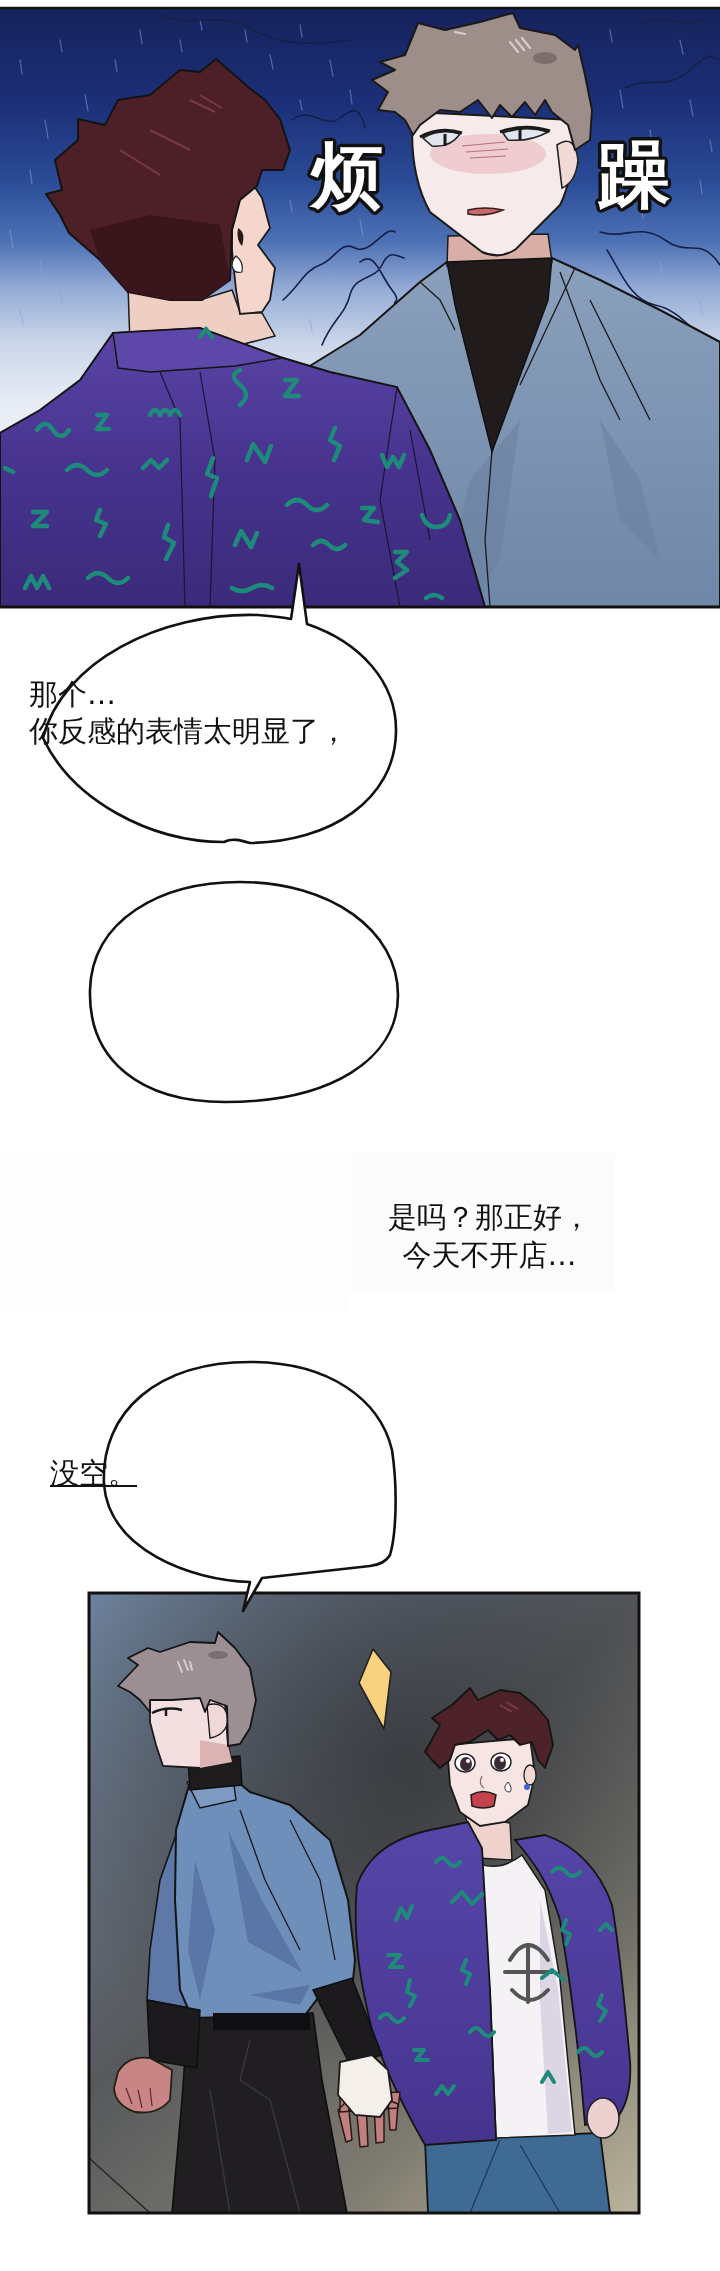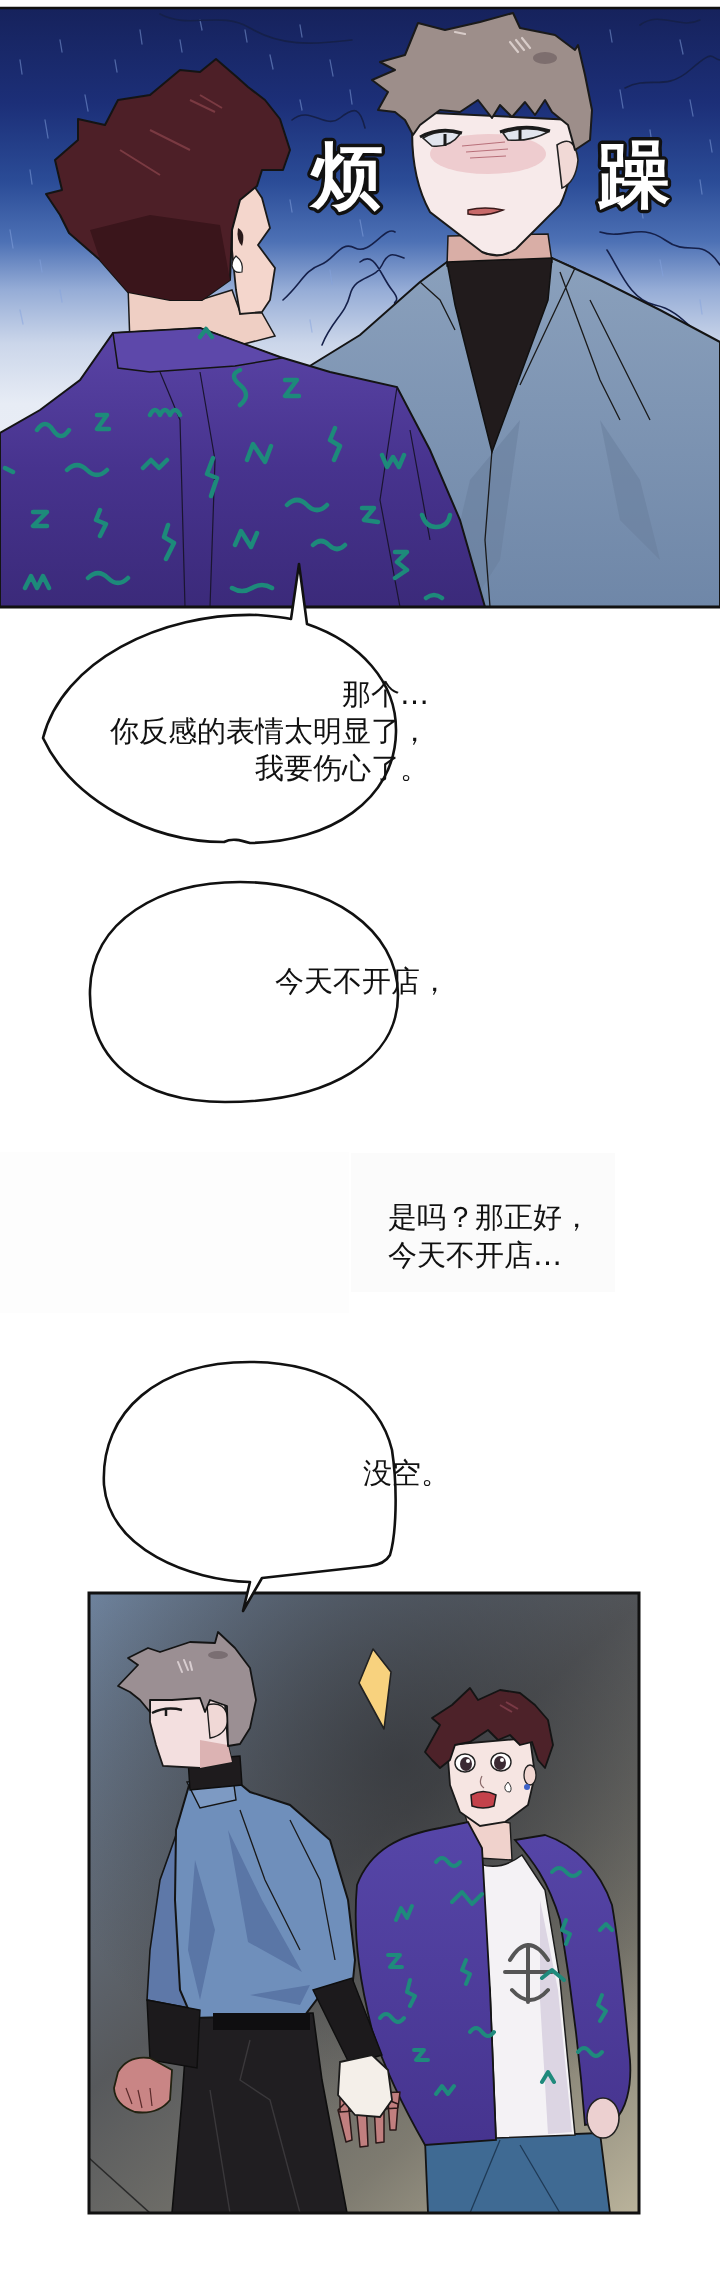--- a/index.html
+++ b/index.html
@@ -11,22 +11,22 @@
     fill:#ffffff; stroke:#111111; stroke-width:7px;
     paint-order:stroke; stroke-linejoin:round;
     text-anchor:middle;
   }
   .btxt {
     position:absolute;
     font-family:"DejaVu Sans", sans-serif;
     font-size:29px; line-height:37px; font-weight:500;
     color:#111111; white-space:nowrap;
   }
-  .btxt.center { text-align:right; }
-  .btxt.left { text-align:left; }
+  .btxt.center { text-align:left; }
+  .btxt.left { text-align:center; }
   .btxt > div { display:block; }
 </style>
 </head>
 <body>
 
 <svg class="art" viewBox="0 0 720 2271" xmlns="http://www.w3.org/2000/svg">
   <defs>
     <clipPath id="clip-p1">
         <rect x="0" y="8" width="720" height="599"></rect>
       </clipPath>
@@ -234,27 +234,25 @@
     <path fill="#ffffff" stroke="#111" stroke-width="2.6" d="M90 990 C92 920 160 882 240 882 C330 882 398 930 398 995 C398 1060 330 1102 225 1102 C140 1102 88 1060 90 990 Z"></path>
   </g>
   <g>
     <path fill="#ffffff" stroke="#111" stroke-width="2.6" stroke-linejoin="round" d="M104 1485 C100 1410 160 1362 250 1362 C330 1362 380 1400 392 1450 C398 1490 396 1535 390 1555 C386 1562 378 1565 370 1566 L262 1578 L243 1611 L250 1582 C190 1580 110 1550 104 1485 Z"></path>
   </g>
 </svg>
 
 <div class="btxt center" style="left:29px; top:676px; width:400px;">
   <div>那个…</div>
   <div>你反感的表情太明显了，</div>
-  <div>我要伤心了。</div>
 </div>
 
 <div class="btxt center" style="left:49px; top:963px; width:400px;">
-  <div>今天不开店，</div>
 </div>
 
 <div class="btxt left" style="left:388px; top:1198px; line-height:38px;">
   <div>是吗？那正好，</div>
   <div>今天不开店…</div>
 </div>
 
-<div class="btxt center" style="left:50px; top:1455px; width:400px;">
+<div class="btxt center" style="left:50px; top:1455px; width:400px;text-decoration:underline;">
   <div>没空。</div>
 </div>
 
 </body></html>

